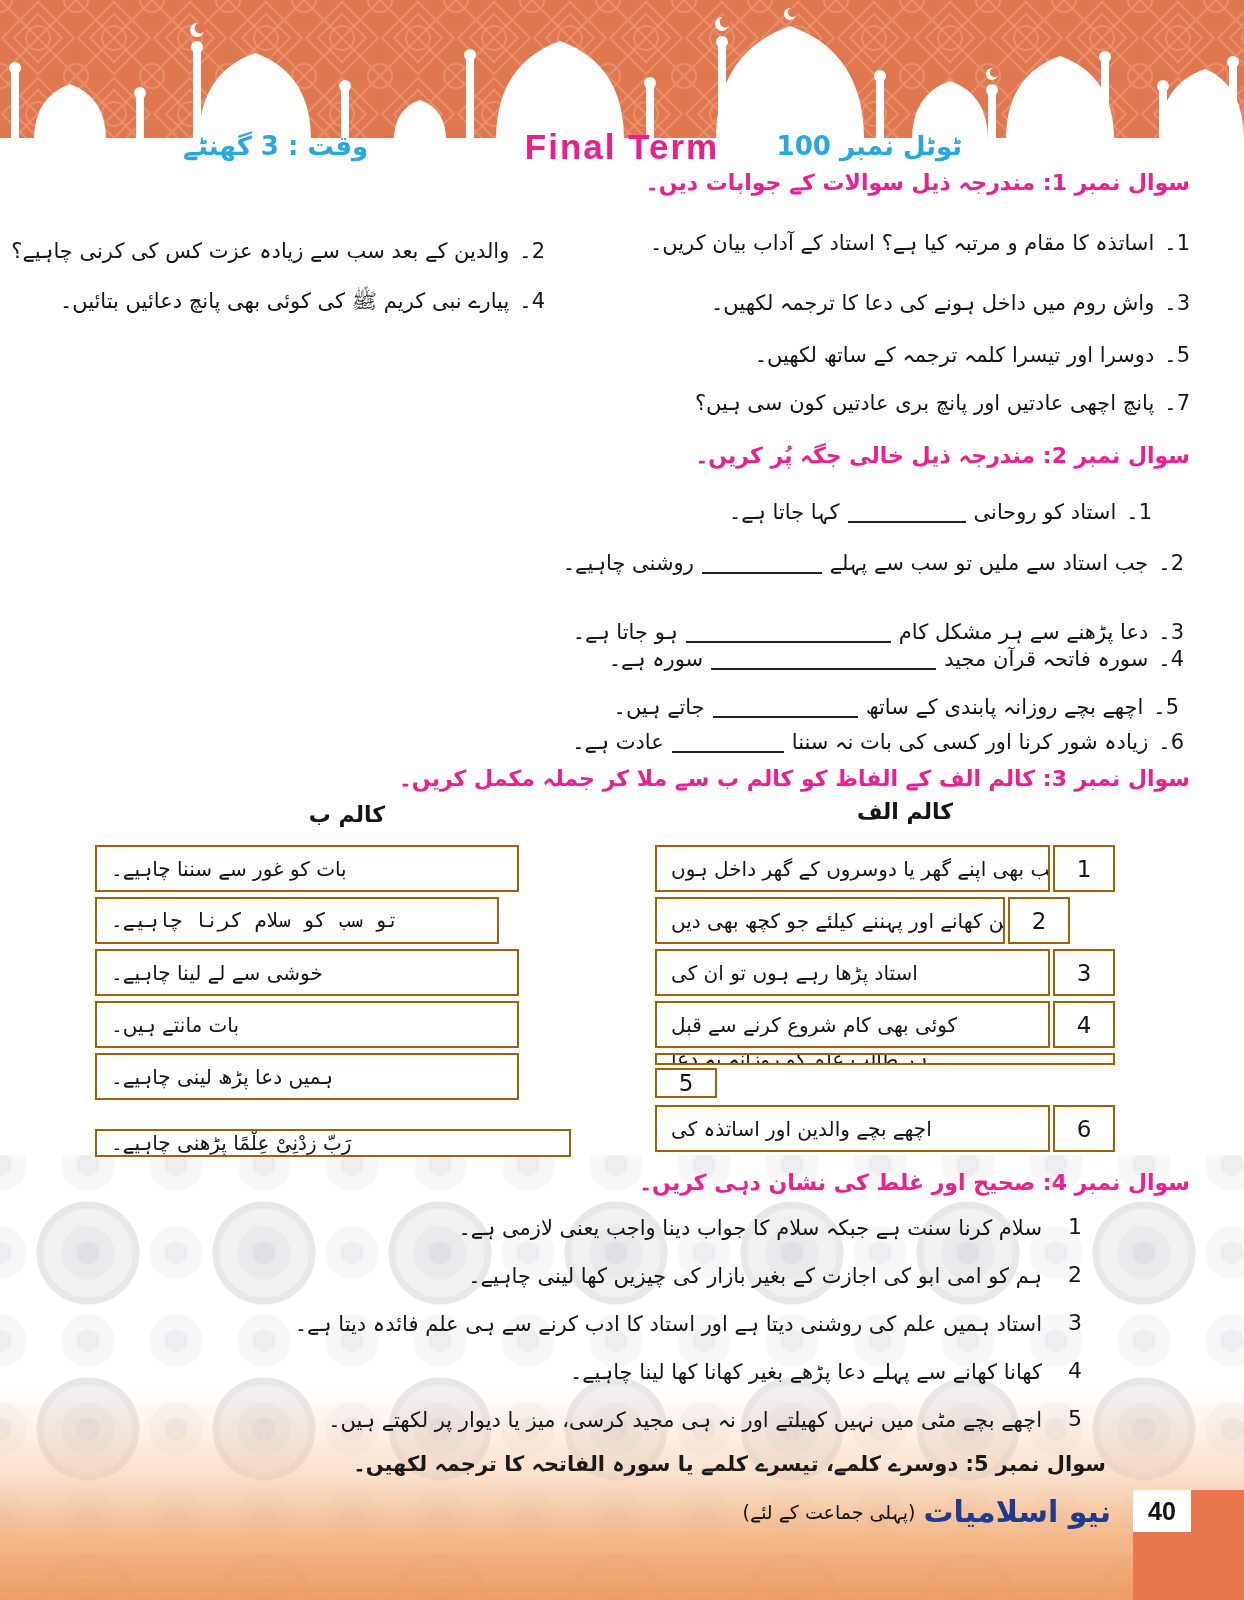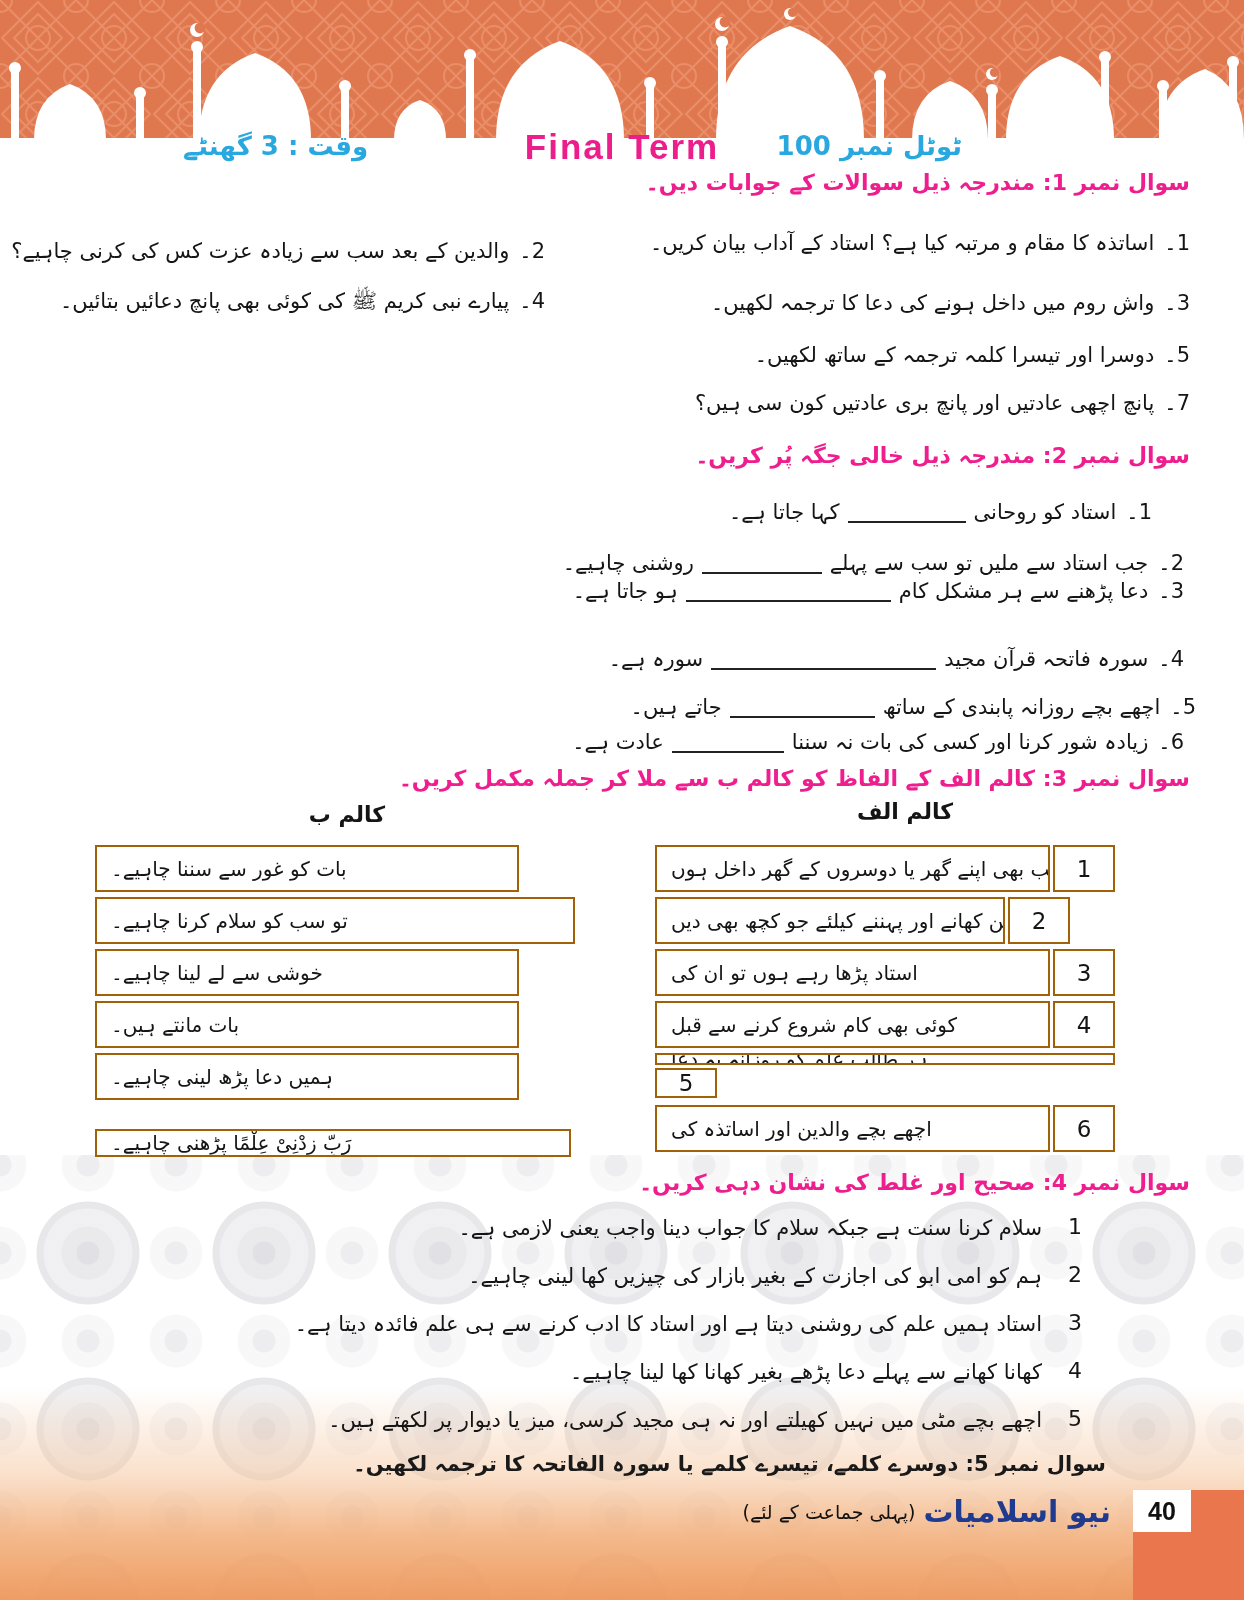--- a/index.html
+++ b/index.html
@@ -135,23 +135,23 @@
   <div class="txt item" style="top:228px;right:54px;"><span class="num">1۔</span><span>اساتذہ کا مقام و مرتبہ کیا ہے؟ استاد کے آداب بیان کریں۔</span></div>
   <div class="txt item" style="top:236px;right:699px;"><span class="num">2۔</span><span>والدین کے بعد سب سے زیادہ عزت کس کی کرنی چاہیے؟</span></div>
   <div class="txt item" style="top:288px;right:54px;"><span class="num">3۔</span><span>واش روم میں داخل ہونے کی دعا کا ترجمہ لکھیں۔</span></div>
   <div class="txt item" style="top:286px;right:699px;"><span class="num">4۔</span><span>پیارے نبی کریم ﷺ کی کوئی بھی پانچ دعائیں بتائیں۔</span></div>
   <div class="txt item" style="top:340px;right:54px;"><span class="num">5۔</span><span>دوسرا اور تیسرا کلمہ ترجمہ کے ساتھ لکھیں۔</span></div>
   <div class="txt item" style="top:388px;right:54px;"><span class="num">7۔</span><span>پانچ اچھی عادتیں اور پانچ بری عادتیں کون سی ہیں؟</span></div>
 
   <div class="txt qhead" style="top:443px;right:54px;">سوال نمبر 2: مندرجہ ذیل خالی جگہ پُر کریں۔</div>
   <div class="txt item" style="top:497px;right:92px;"><span class="num">1۔</span><span>استاد کو روحانی</span><span class="blank b1"></span><span>کہا جاتا ہے۔</span></div>
   <div class="txt item" style="top:548px;right:60px;"><span class="num">2۔</span><span>جب استاد سے ملیں تو سب سے پہلے</span><span class="blank b2"></span><span>روشنی چاہیے۔</span></div>
-  <div class="txt item" style="top:576px;right:60px;"><span class="num">3۔</span><span>دعا پڑھنے سے ہر مشکل کام</span><span class="blank b3"></span><span>ہو جاتا ہے۔</span></div>
+  <div class="txt item" style="top:617px;right:60px;"><span class="num">3۔</span><span>دعا پڑھنے سے ہر مشکل کام</span><span class="blank b3"></span><span>ہو جاتا ہے۔</span></div>
   <div class="txt item" style="top:644px;right:60px;"><span class="num">4۔</span><span>سورہ فاتحہ قرآن مجید</span><span class="blank b4"></span><span>سورہ ہے۔</span></div>
-  <div class="txt item" style="top:692px;right:48px;"><span class="num">5۔</span><span>اچھے بچے روزانہ پابندی کے ساتھ</span><span class="blank b5"></span><span>جاتے ہیں۔</span></div>
+  <div class="txt item" style="top:692px;right:65px;"><span class="num">5۔</span><span>اچھے بچے روزانہ پابندی کے ساتھ</span><span class="blank b5"></span><span>جاتے ہیں۔</span></div>
   <div class="txt item" style="top:727px;right:60px;"><span class="num">6۔</span><span>زیادہ شور کرنا اور کسی کی بات نہ سننا</span><span class="blank b6"></span><span>عادت ہے۔</span></div>
 
   <div class="txt qhead" style="top:766px;right:54px;">سوال نمبر 3: کالم الف کے الفاظ کو کالم ب سے ملا کر جملہ مکمل کریں۔</div>
   <div class="txt collabel" style="top:799px;left:850px;">کالم الف</div>
   <div class="txt collabel" style="top:802px;left:292px;">کالم ب</div>
 
   <div class="trow" style="top:845px;left:655px;width:460px;height:47px;">
       <div class="tcell text">جب بھی اپنے گھر یا دوسروں کے گھر داخل ہوں</div>
       <div class="tcell numc">1</div>
     </div>
@@ -172,21 +172,21 @@
       <div class="tcell numc">5</div>
     </div>
   <div class="trow" style="top:1105px;left:655px;width:460px;height:47px;">
       <div class="tcell text">اچھے بچے والدین اور اساتذہ کی</div>
       <div class="tcell numc">6</div>
     </div>
 
   <div class="trow" style="top:845px;left:95px;width:424px;height:47px;">
       <div class="tcell text">بات کو غور سے سننا چاہیے۔</div>
     </div>
-  <div class="trow" style="top:897px;left:95px;width:480px;height:47px;">
+  <div class="trow" style="top:897px;left:95px;width:404px;height:47px;font-family:Liberation Mono, monospace;">
       <div class="tcell text">تو سب کو سلام کرنا چاہیے۔</div>
     </div>
   <div class="trow" style="top:949px;left:95px;width:424px;height:47px;">
       <div class="tcell text">خوشی سے لے لینا چاہیے۔</div>
     </div>
   <div class="trow" style="top:1001px;left:95px;width:424px;height:47px;">
       <div class="tcell text">بات مانتے ہیں۔</div>
     </div>
   <div class="trow" style="top:1053px;left:95px;width:424px;height:47px;">
       <div class="tcell text">ہمیں دعا پڑھ لینی چاہیے۔</div>

